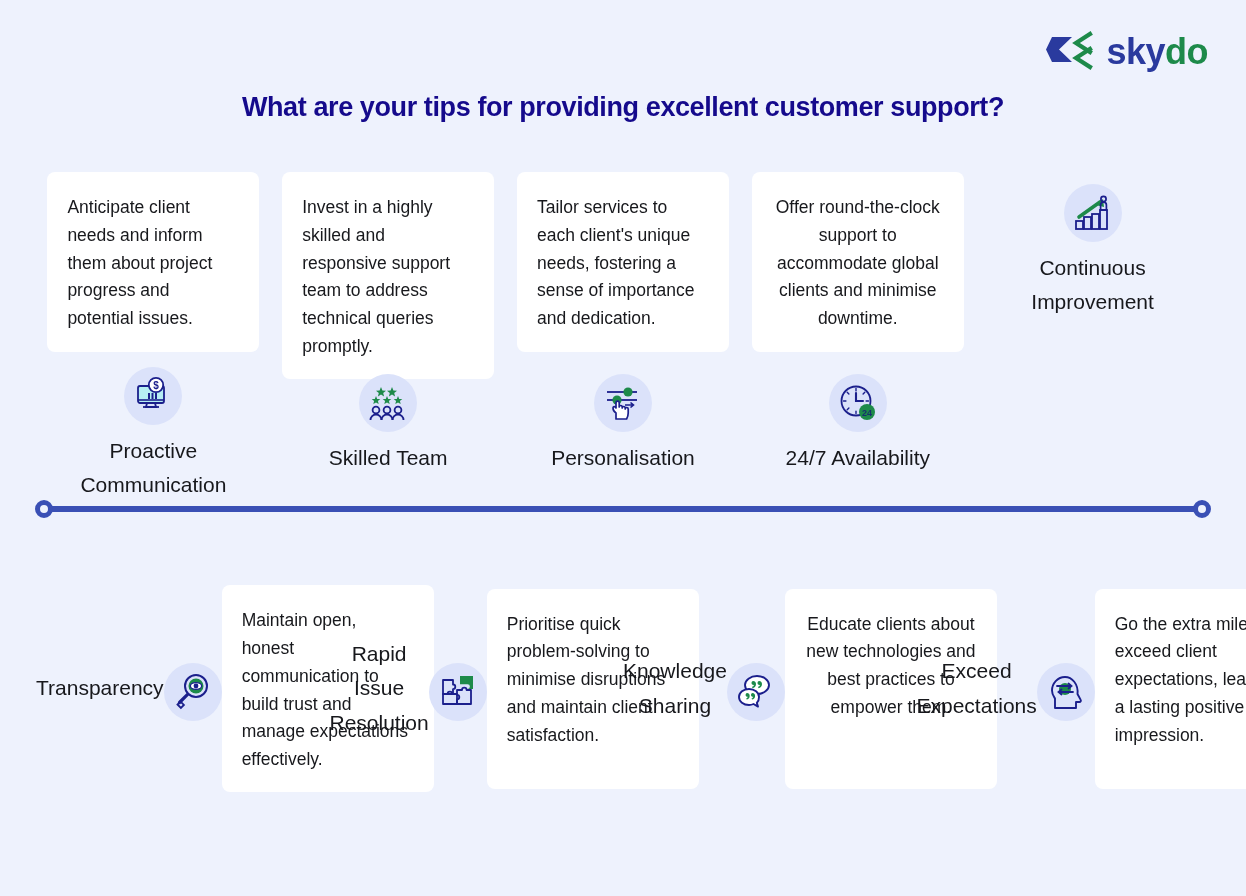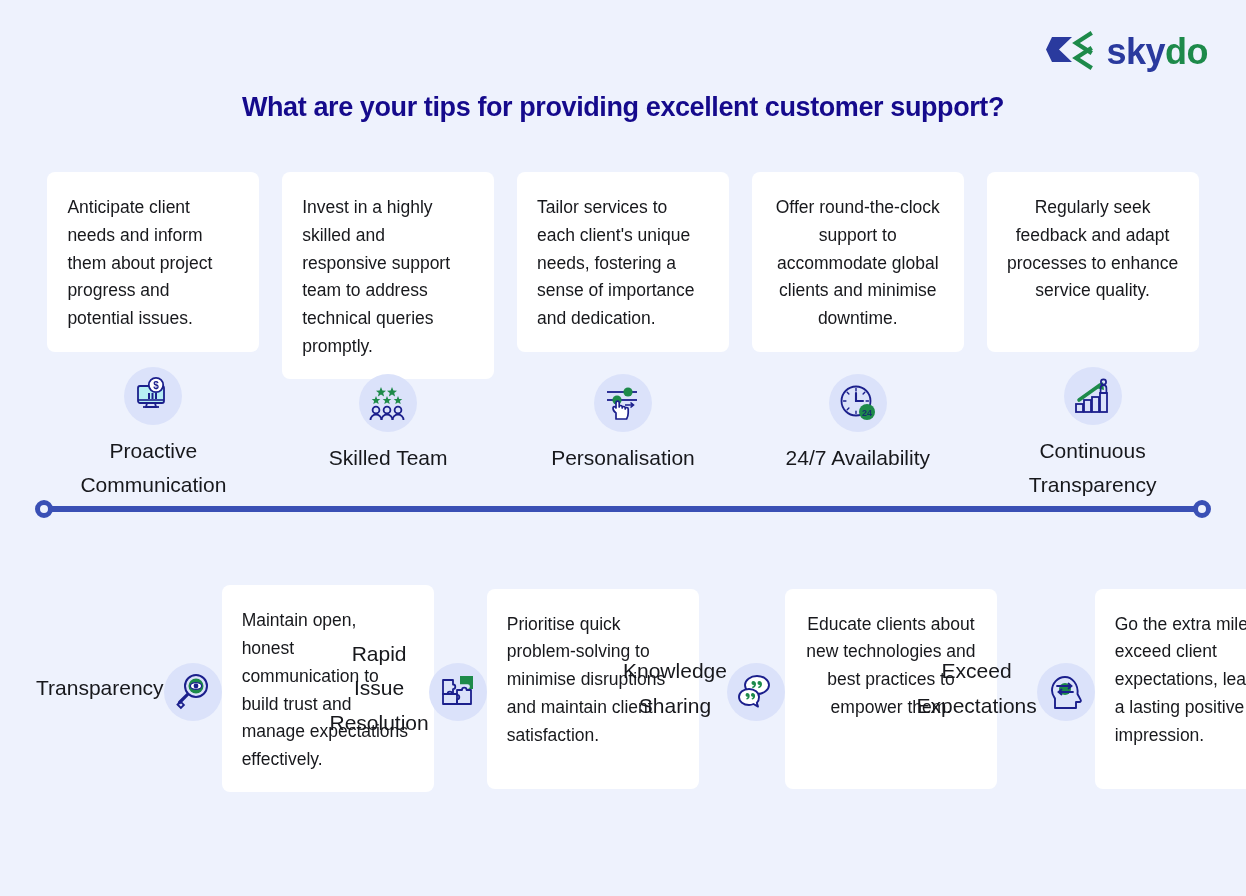--- a/index.html
+++ b/index.html
@@ -265,40 +265,37 @@
           <path d="M18 10 V18 H25" fill="none" stroke="#1b1f8c" stroke-width="2.1" stroke-linecap="round"></path>
           <circle cx="29" cy="29" r="8" fill="#1d8a4a"></circle>
           <text x="29" y="32.6" font-size="9" font-family="'Liberation Sans',sans-serif" font-weight="bold" fill="#16306d" text-anchor="middle">24</text>
         </svg>
       </div>
     </div>
     <div class="node-label">24/7 Availability</div>
   </div>
 
   <div class="col">
-    <div class="card-wrap">
-      <div class="card centertext">Regularly seek feedback and adapt processes to enhance service quality.</div>
-    </div>
     <div class="icon-slot">
       <div class="icon-badge">
         <svg width="40" height="40" viewBox="0 0 40 40" aria-hidden="true">
           <g fill="none" stroke="#1b1f8c" stroke-width="1.8">
             <rect x="3" y="28" width="7" height="8"></rect>
             <rect x="11" y="24" width="7" height="12"></rect>
             <rect x="19" y="21" width="7" height="15"></rect>
             <rect x="27" y="17" width="7" height="19"></rect>
           </g>
           <path d="M6 24 L27 9" stroke="#1d8a4a" stroke-width="3.6" stroke-linecap="round"></path>
           <polygon points="30,6 31,14 23,12" fill="#1d8a4a"></polygon>
           <circle cx="30.5" cy="6" r="2.6" fill="none" stroke="#1b1f8c" stroke-width="1.7"></circle>
           <path d="M27.6 17 v-5 a2.9 2.9 0 0 1 5.8 0 v5 z" fill="none" stroke="#1b1f8c" stroke-width="1.7"></path>
         </svg>
       </div>
     </div>
-    <div class="node-label">Continuous Transparency</div>
+    <div class="node-label">Continuous Improvement</div>
   </div>
 
 </div>
 
 <div class="row" id="row-bottom">
 
   <div class="col">
     <div class="node-label">Transparency</div>
     <div class="icon-slot">
       <div class="icon-badge">

